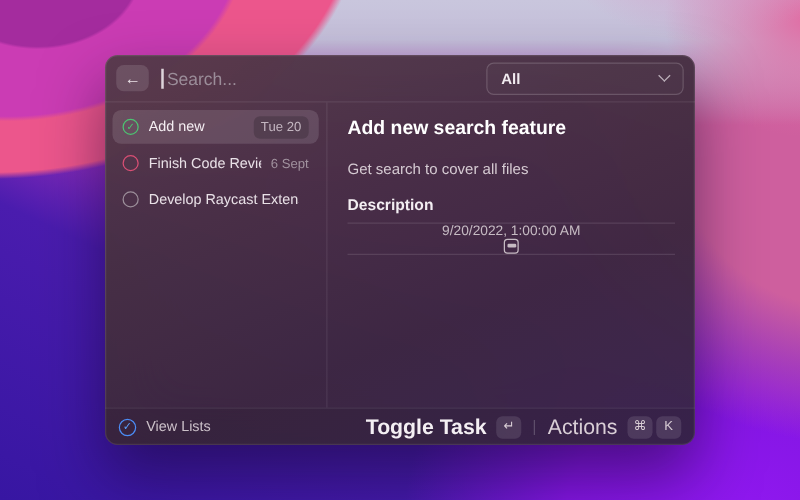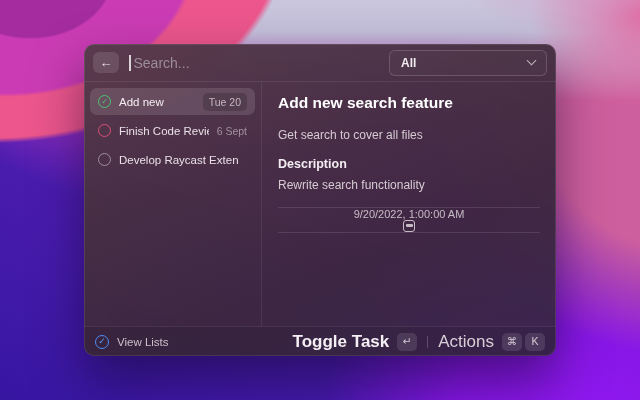--- a/index.html
+++ b/index.html
@@ -191,21 +191,20 @@
         <span class="row-date"></span>
       </div>
     </div>
 
     <div class="detail-pane">
       <div class="detail-title">Add new search feature</div>
 
       <div class="section-body">Get search to cover all files</div>
 
       <div class="section-heading">Description</div>
-      <div class="section-body">Rewrite search functionality</div>
 
       <div class="date-field">
         <span class="date-value">9/20/2022, 1:00:00 AM</span>
         <span class="calendar-icon"></span>
       </div>
     </div>
   </div>
 
   <div class="footer">
     <span class="view-lists-icon">

